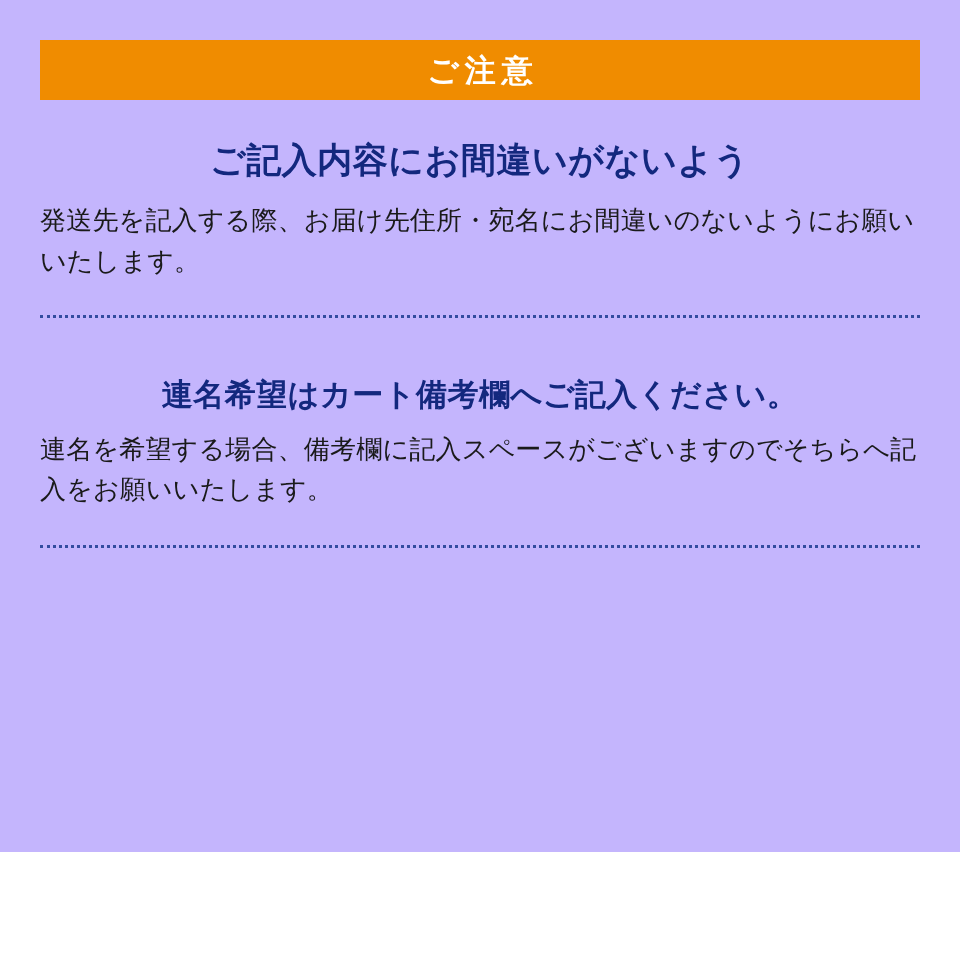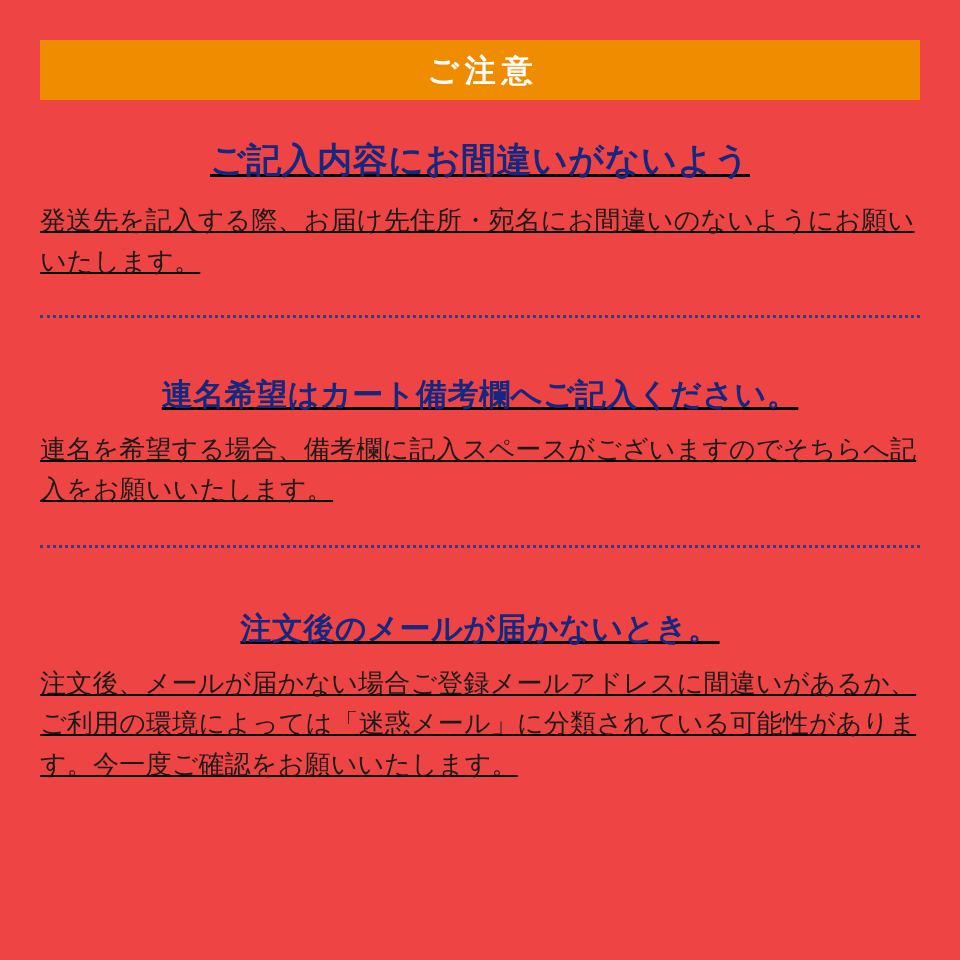--- a/index.html
+++ b/index.html
@@ -9,23 +9,23 @@
   body {
     width: 960px;
     height: 960px;
     background: #ffffff;
     font-family: "Liberation Sans", "DejaVu Sans", sans-serif;
     overflow: hidden;
   }
   .page {
     position: relative;
     width: 960px;
-    height: 960px;
+    height: 852px;
     box-sizing: border-box;
-    background: #ef4444;
+    background: #c4b5fd;
     padding: 0;
   }
   
   .notice-banner {
     position: absolute;
     left: 40px;
     top: 40px;
     width: 880px;
     height: 60px;
     background: #f08c00;
@@ -44,21 +44,20 @@
 
   .content {
     position: absolute;
     left: 40px;
     top: 100px;
     width: 880px;
   }
 
   .section {
     padding: 0;
-    text-decoration: underline;
   }
   .section-heading {
     color: #13287e;
     font-weight: bold;
     text-align: center;
     line-height: 1.38;
     letter-spacing: 0.5px;
   }
   .section-1 .section-heading {
     font-size: 35px;
@@ -122,21 +121,15 @@
     <div class="section section-2">
       <div class="section-heading">
         <div>連名希望はカート備考欄へご記入ください。</div>
       </div>
       <div class="section-body">連名を希望する場合、備考欄に記入スペースがございますのでそちらへ記入をお願いいたします。</div>
     </div>
 
     <div class="divider divider-2"></div>
     <div class="sp-after-div-2"></div>
 
-    <div class="section section-3">
-      <div class="section-heading">
-        <div>注文後のメールが届かないとき。</div>
-      </div>
-      <div class="section-body">注文後、メールが届かない場合ご登録メールアドレスに間違いがあるか、ご利用の環境によっては「迷惑メール」に分類されている可能性があります。今一度ご確認をお願いいたします。</div>
-    </div>
 
   </div>
 </div>
 
 </body></html>

